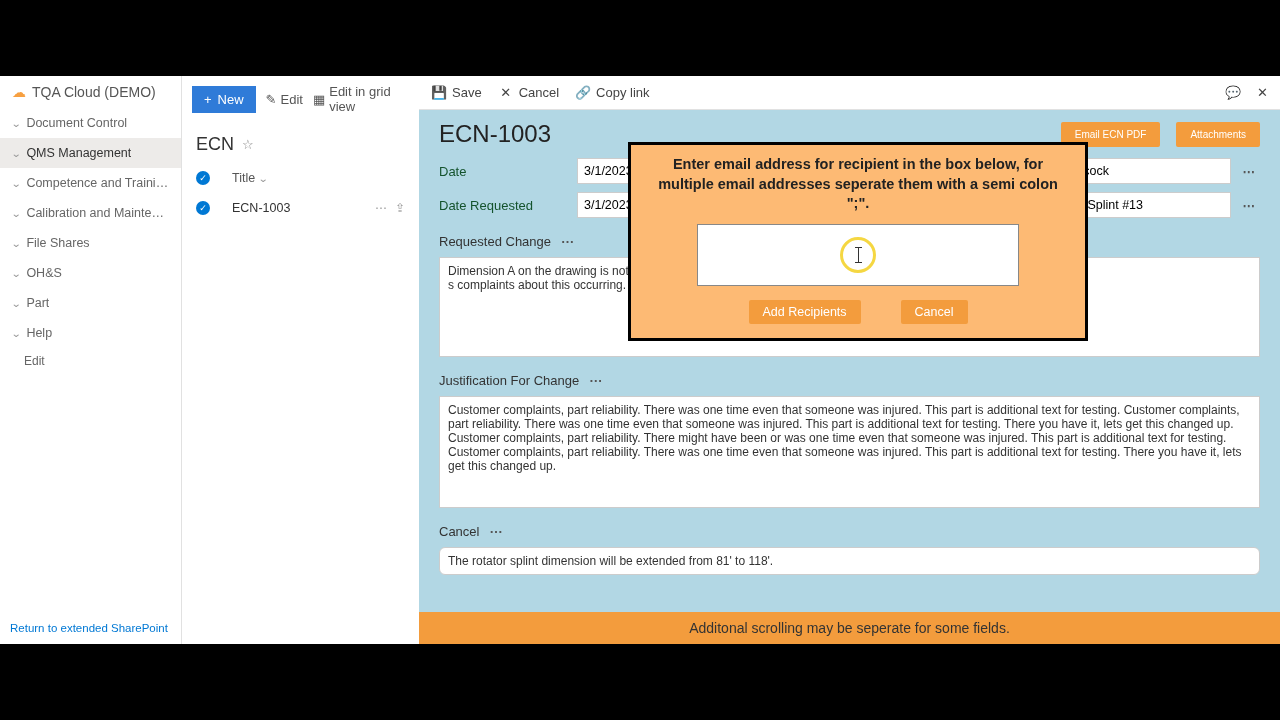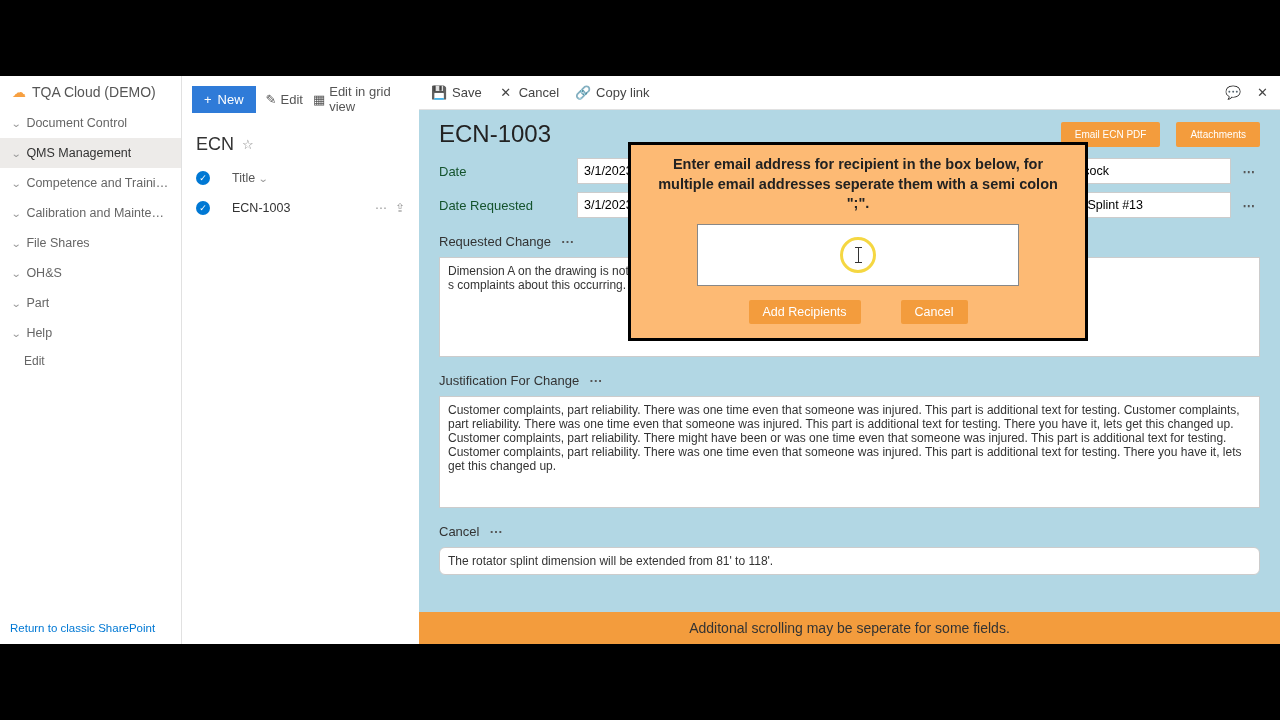--- a/index.html
+++ b/index.html
@@ -114,21 +114,21 @@
       </div>
     <div class="nav-item">
         <span class="chev">⌄</span>
         <span class="nav-label">Part</span>
       </div>
     <div class="nav-item">
         <span class="chev">⌄</span>
         <span class="nav-label">Help</span>
       </div>
     <div class="edit-small">Edit</div>
-    <div class="classic-link">Return to classic SharePoint</div>
+    <div class="classic-link">Return to extended SharePoint</div>
   </div>
 
   <div class="list-col">
     <div class="toolbar">
       <button class="new-btn">
           <span>+</span>
           <span>New</span>
         </button>
       <span class="toolbar-link">
           <span>✎</span>

